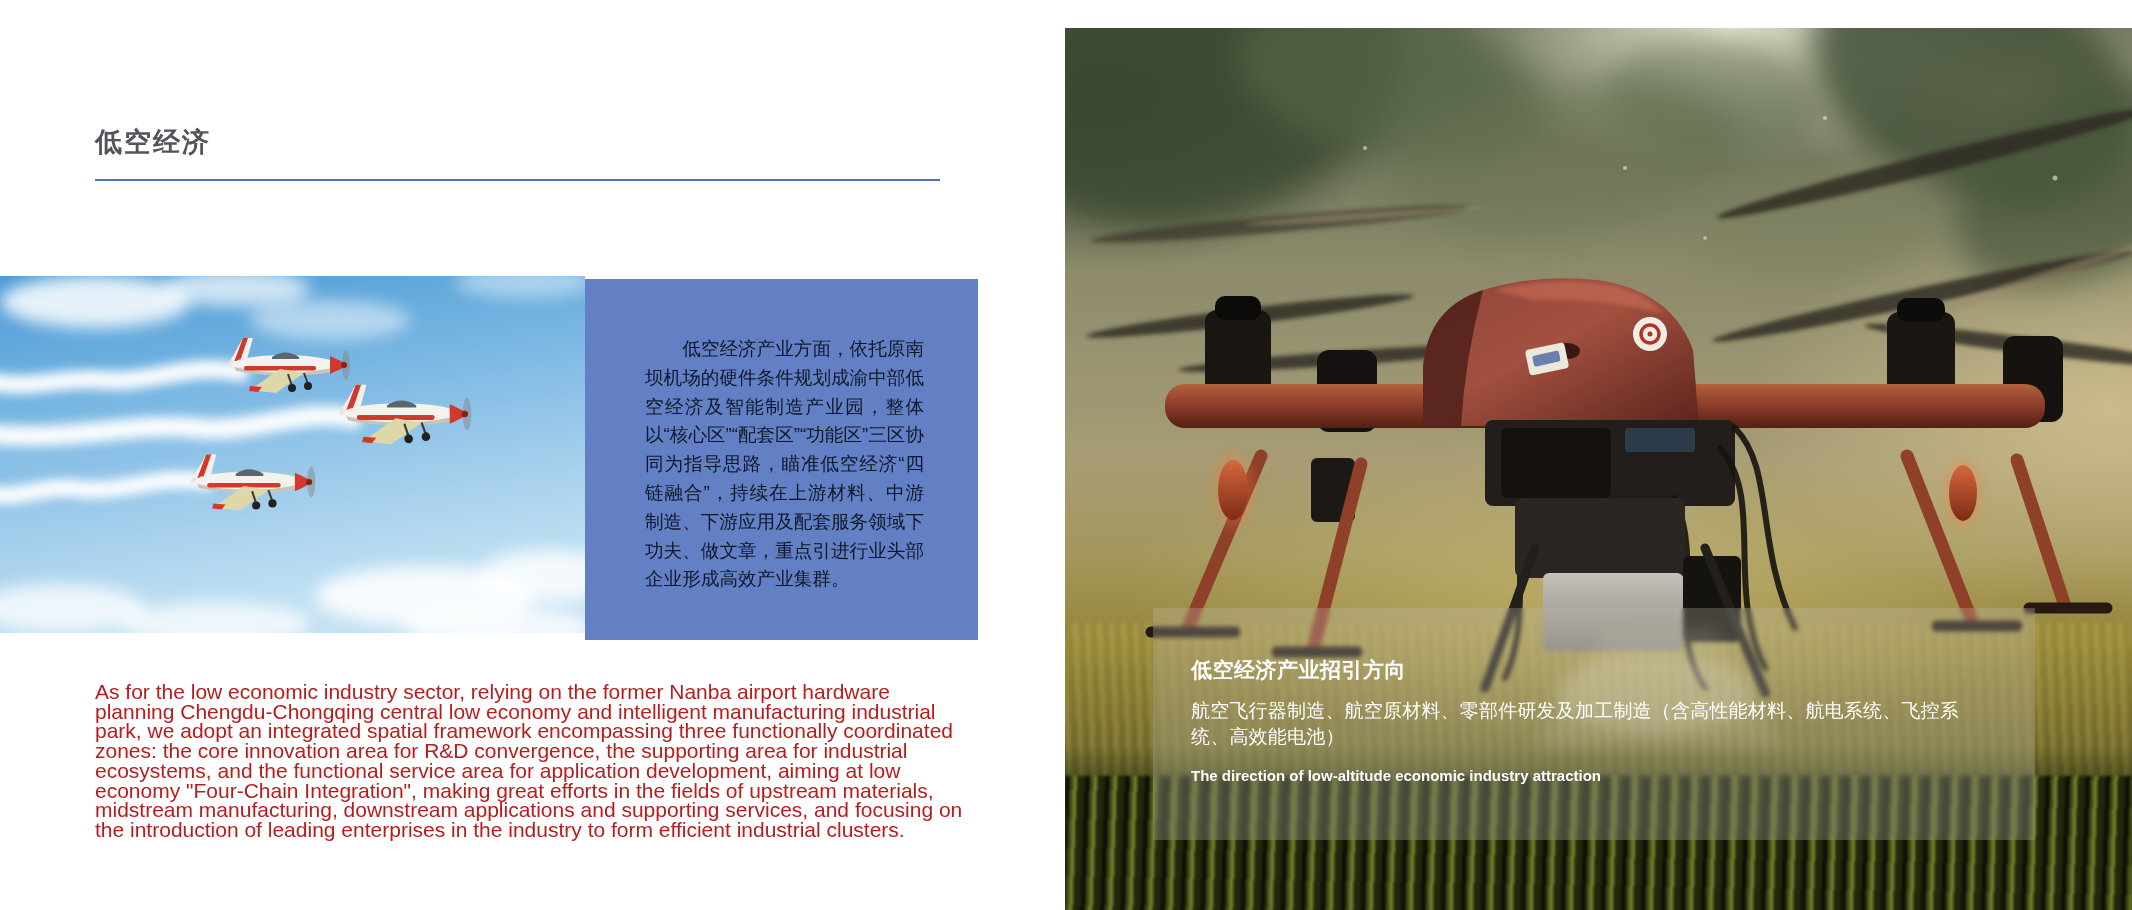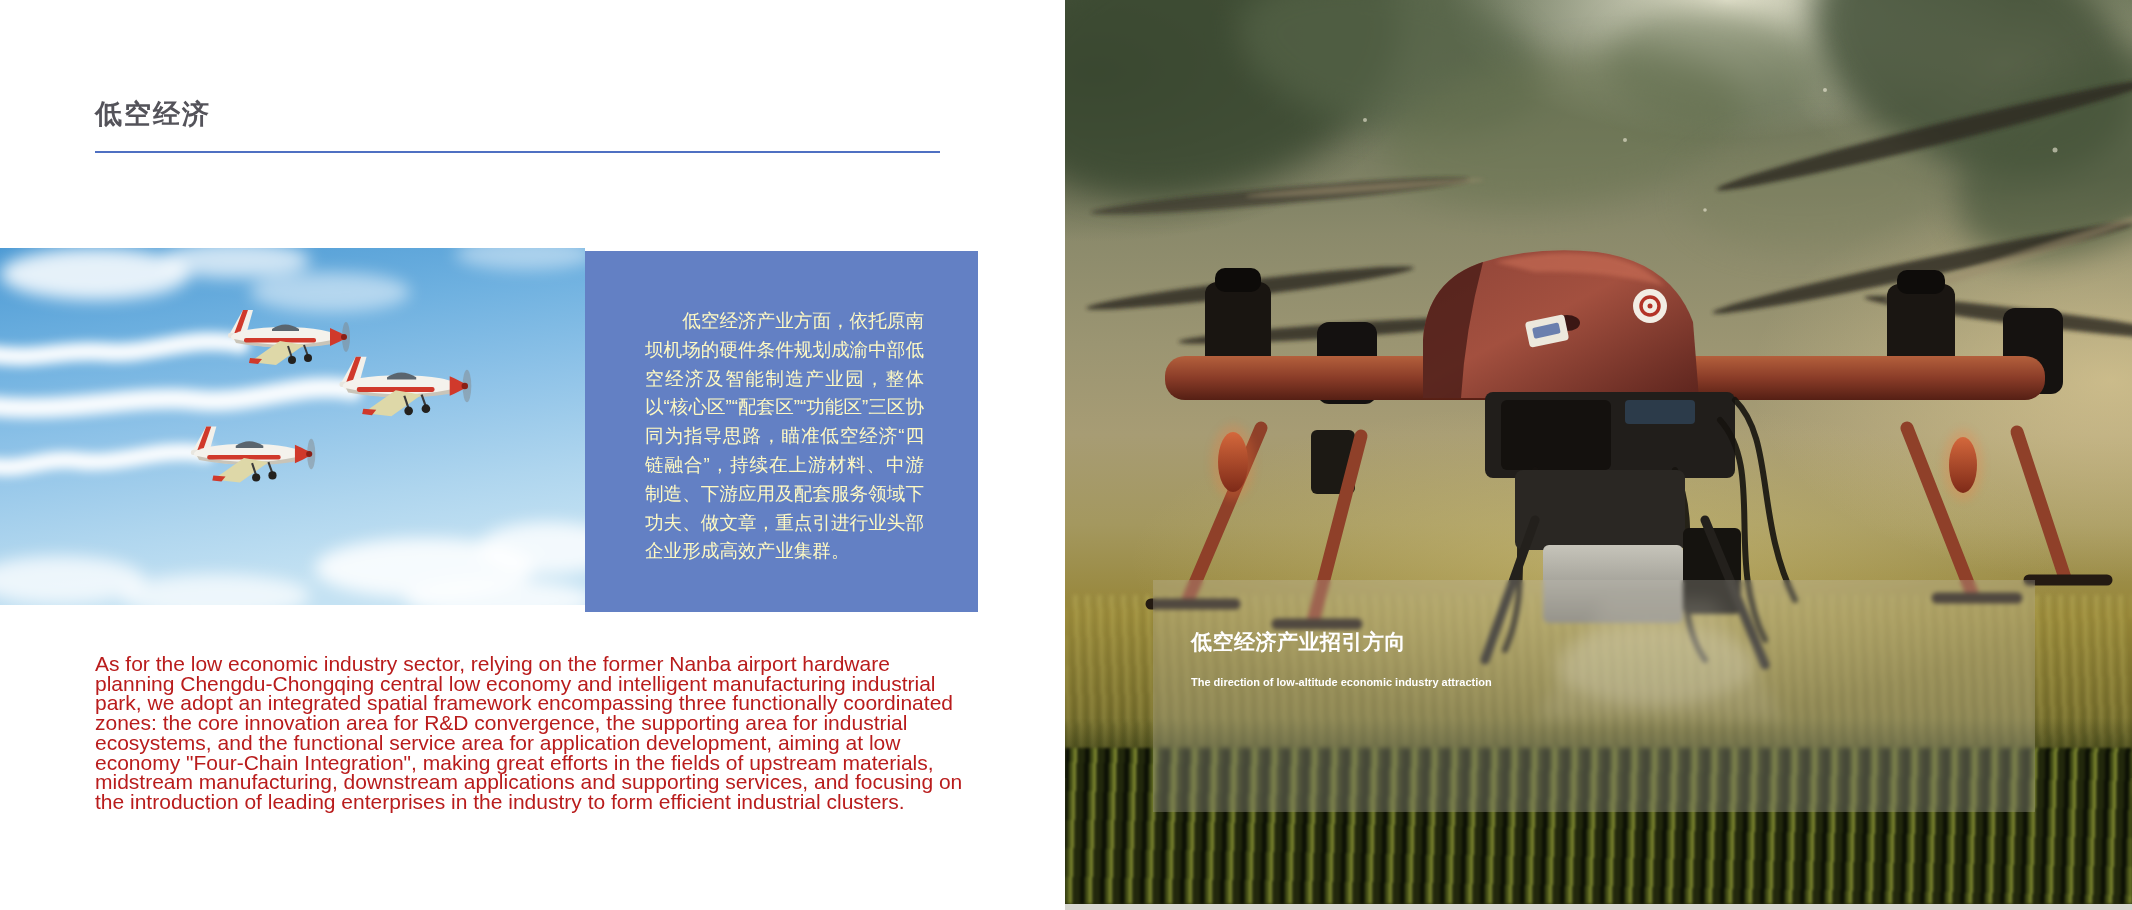--- a/index.html
+++ b/index.html
@@ -1,30 +1,30 @@
 <!DOCTYPE html>
 <html><head>
 <meta charset="utf-8">
 <style>
   html,body{margin:0;padding:0;background:#ffffff;}
   body{width:2132px;height:910px;overflow:hidden;font-family:"Liberation Sans",sans-serif;position:relative;}
-  .page{position:absolute;inset:0;background:#ffffff;}
+  .page{position:absolute;inset:0;background:#ffffff;margin-top:28px;}
 
   
   .left-panel{position:absolute;left:0;top:0;width:1065px;height:910px;background:#ffffff;}
   .title-cn{position:absolute;left:95px;top:98px;font-size:27px;font-weight:700;color:#54535a;letter-spacing:2px;line-height:32px;}
   .divider{position:absolute;left:95px;top:151px;width:845px;height:2px;background:#4f70c2;}
   .title-en{position:absolute;left:93px;top:166px;font-size:38px;line-height:46px;font-weight:800;color:#5b79c4;
     -webkit-text-stroke:1.3px #303e6e;letter-spacing:0.5px;}
 
   .planes-photo{position:absolute;left:0;top:248px;width:585px;height:357px;overflow:hidden;}
   .planes-photo svg{display:block;width:100%;height:100%;}
 
   .blue-box{position:absolute;left:585px;top:251px;width:393px;height:361px;background:#6380c4;}
-  .blue-box-text{position:absolute;left:60px;right:54px;top:56px;color:#fef9c3;font-size:18.6px;line-height:28.8px;
+  .blue-box-text{position:absolute;left:60px;right:54px;top:56px;color:#0f172a;font-size:18.6px;line-height:28.8px;
     text-align:justify;text-indent:2em;}
 
   .para-en{position:absolute;left:95px;top:654px;width:872px;font-size:21px;line-height:19.7px;color:#b91c1c;}
 
   
   .right-panel{position:absolute;left:1065px;top:0;width:1067px;height:910px;overflow:hidden;background:#8b8a6b;}
   .rp-base{position:absolute;inset:0;height:904px;
     background:
       radial-gradient(38% 22% at 62% 0%, rgba(242,239,219,0.95) 0%, rgba(242,239,219,0) 70%),
       radial-gradient(30% 20% at 88% 7%, rgba(235,224,190,0.65) 0%, rgba(235,224,190,0) 70%),
@@ -47,21 +47,21 @@
   .grass-fade{position:absolute;left:0;top:718px;width:1067px;height:60px;
     background:linear-gradient(180deg, rgba(110,101,39,0) 0%, rgba(43,49,16,0.8) 100%);}
   .drone-svg{position:absolute;left:0;top:0;width:1067px;height:910px;}
   .bottom-strip{position:absolute;left:0;top:904px;width:1067px;height:6px;background:#d6d6d0;}
 
   .overlay-box{position:absolute;left:88px;top:580px;width:882px;height:232px;
     background:rgba(196,194,184,0.28);backdrop-filter:blur(2px);box-sizing:border-box;
     padding:48px 40px 0 38px;color:#ffffff;}
   .ov-title-cn{font-size:21px;font-weight:700;line-height:28px;letter-spacing:0.5px;}
   .ov-body-cn{font-size:19px;line-height:26px;margin-top:14px;letter-spacing:0.2px;}
-  .ov-title-en{font-size:11px;font-weight:700;line-height:20px;margin-top:16px;}
+  .ov-title-en{font-size:15px;font-weight:700;line-height:20px;margin-top:16px;}
   .ov-body-en{font-size:15px;line-height:21px;margin-top:6px;max-width:810px;}
 </style>
 </head>
 <body>
 
 <div class="page">
 
   <div class="left-panel">
     <div class="title-cn">低空经济</div>
     <div class="divider"></div>
@@ -257,18 +257,19 @@
         <circle cx="560" cy="140" r="2"></circle>
           <circle cx="760" cy="90" r="2"></circle>
         <circle cx="300" cy="120" r="2"></circle>
           <circle cx="990" cy="150" r="2.5"></circle>
         <circle cx="640" cy="210" r="1.8"></circle>
       </g>
     </svg>
 
     <div class="overlay-box">
       <div class="ov-title-cn">低空经济产业招引方向</div>
+      <div class="ov-body-cn">航空飞行器制造、航空原材料、零部件研发及加工制造（含高性能材料、航电系统、飞控系统、高效能电池）</div>
       <div class="ov-title-en">The direction of low-altitude economic industry attraction</div>
     </div>
 
     <div class="bottom-strip"></div>
   </div>
 </div>
 
 </body></html>

